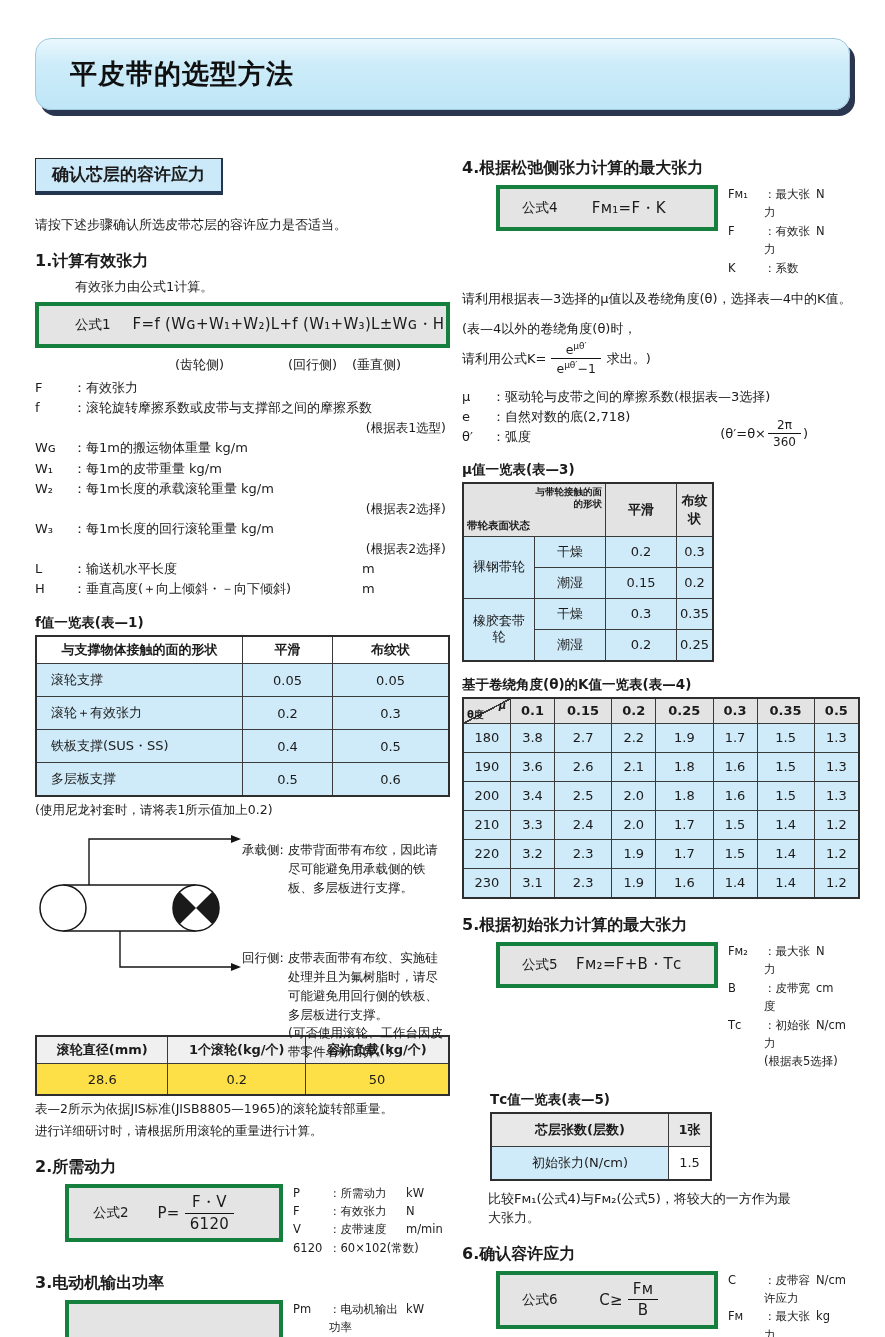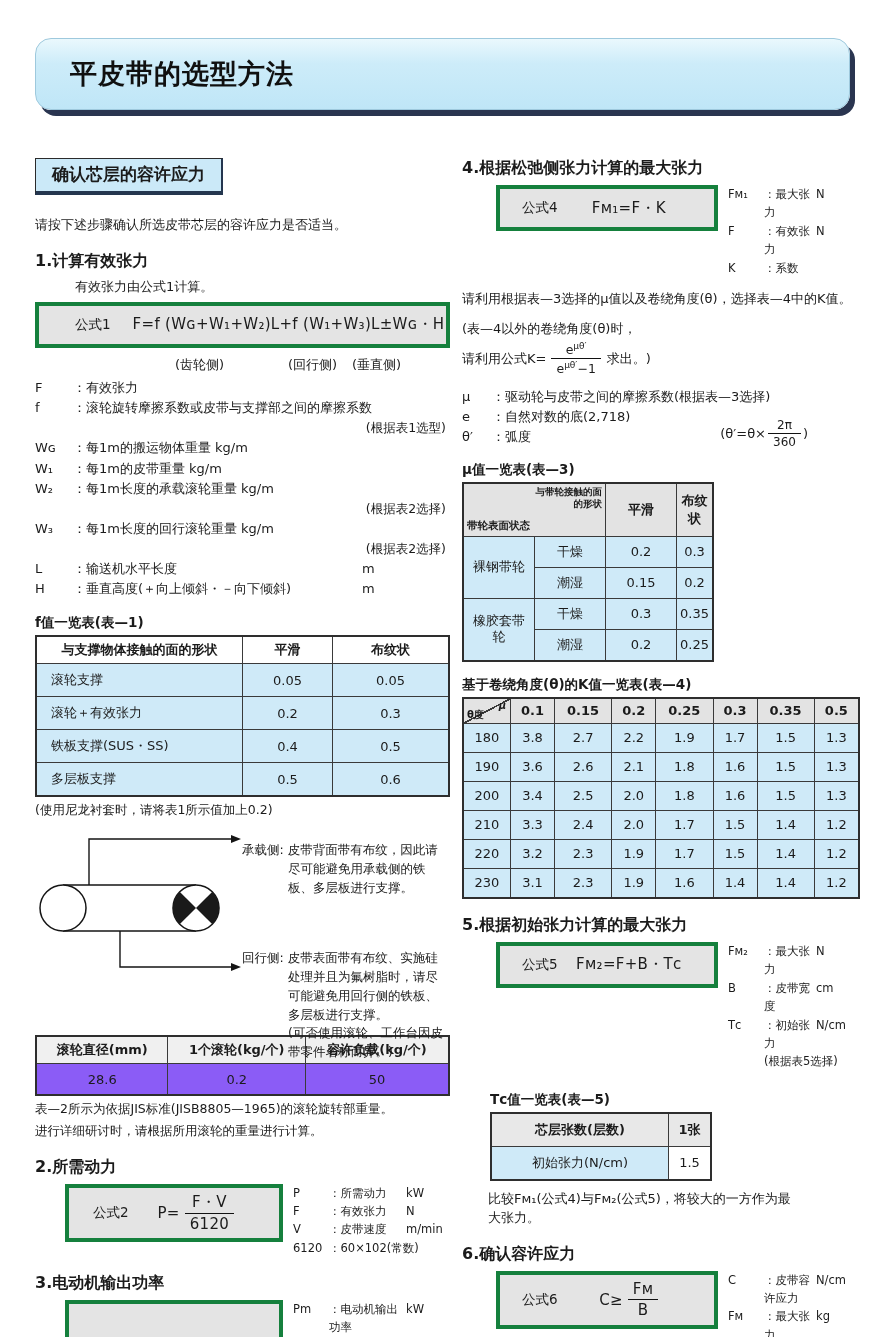--- a/index.html
+++ b/index.html
@@ -77,21 +77,21 @@
 
   .t1{width:100%;}
   .t1 th{background:#ffffff;}
   .t1 td{background:#cfeaf8;height:24px;}
   .t1 .c1{text-align:left;padding-left:14px;}
   .t1 th.left-h{width:50%;margin-top:20px;}
   .small-note{font-size:12.5px;margin-top:4px;line-height:1.45;}
 
   .t2{width:100%;}
   .t2 th{background:#f0f0f0;}
-  .t2 td{background:#8b5cf6;height:22px;}
+  .t2 td{background:#fde047;height:22px;}
 
   .t3{width:252px;}
   .t3 th{background:#e3e3e3;}
   .t3 td{background:#cfeaf8;height:22px;}
   .t3 .grp{width:64px;line-height:1.3;}
   .t3 td:nth-child(2){width:64px;}
   .diag-cell{position:relative;width:128px;height:44px;padding:0;
     background-color:#e3e3e3;
     background-image:linear-gradient(to bottom right,transparent calc(50% - 0.8px),#3a3a3a calc(50% - 0.8px),#3a3a3a calc(50% + 0.8px),transparent calc(50% + 0.8px));}
   .diag-top{position:absolute;top:2px;right:3px;width:78px;font-size:9.5px;font-weight:bold;text-align:right;line-height:1.25;}

